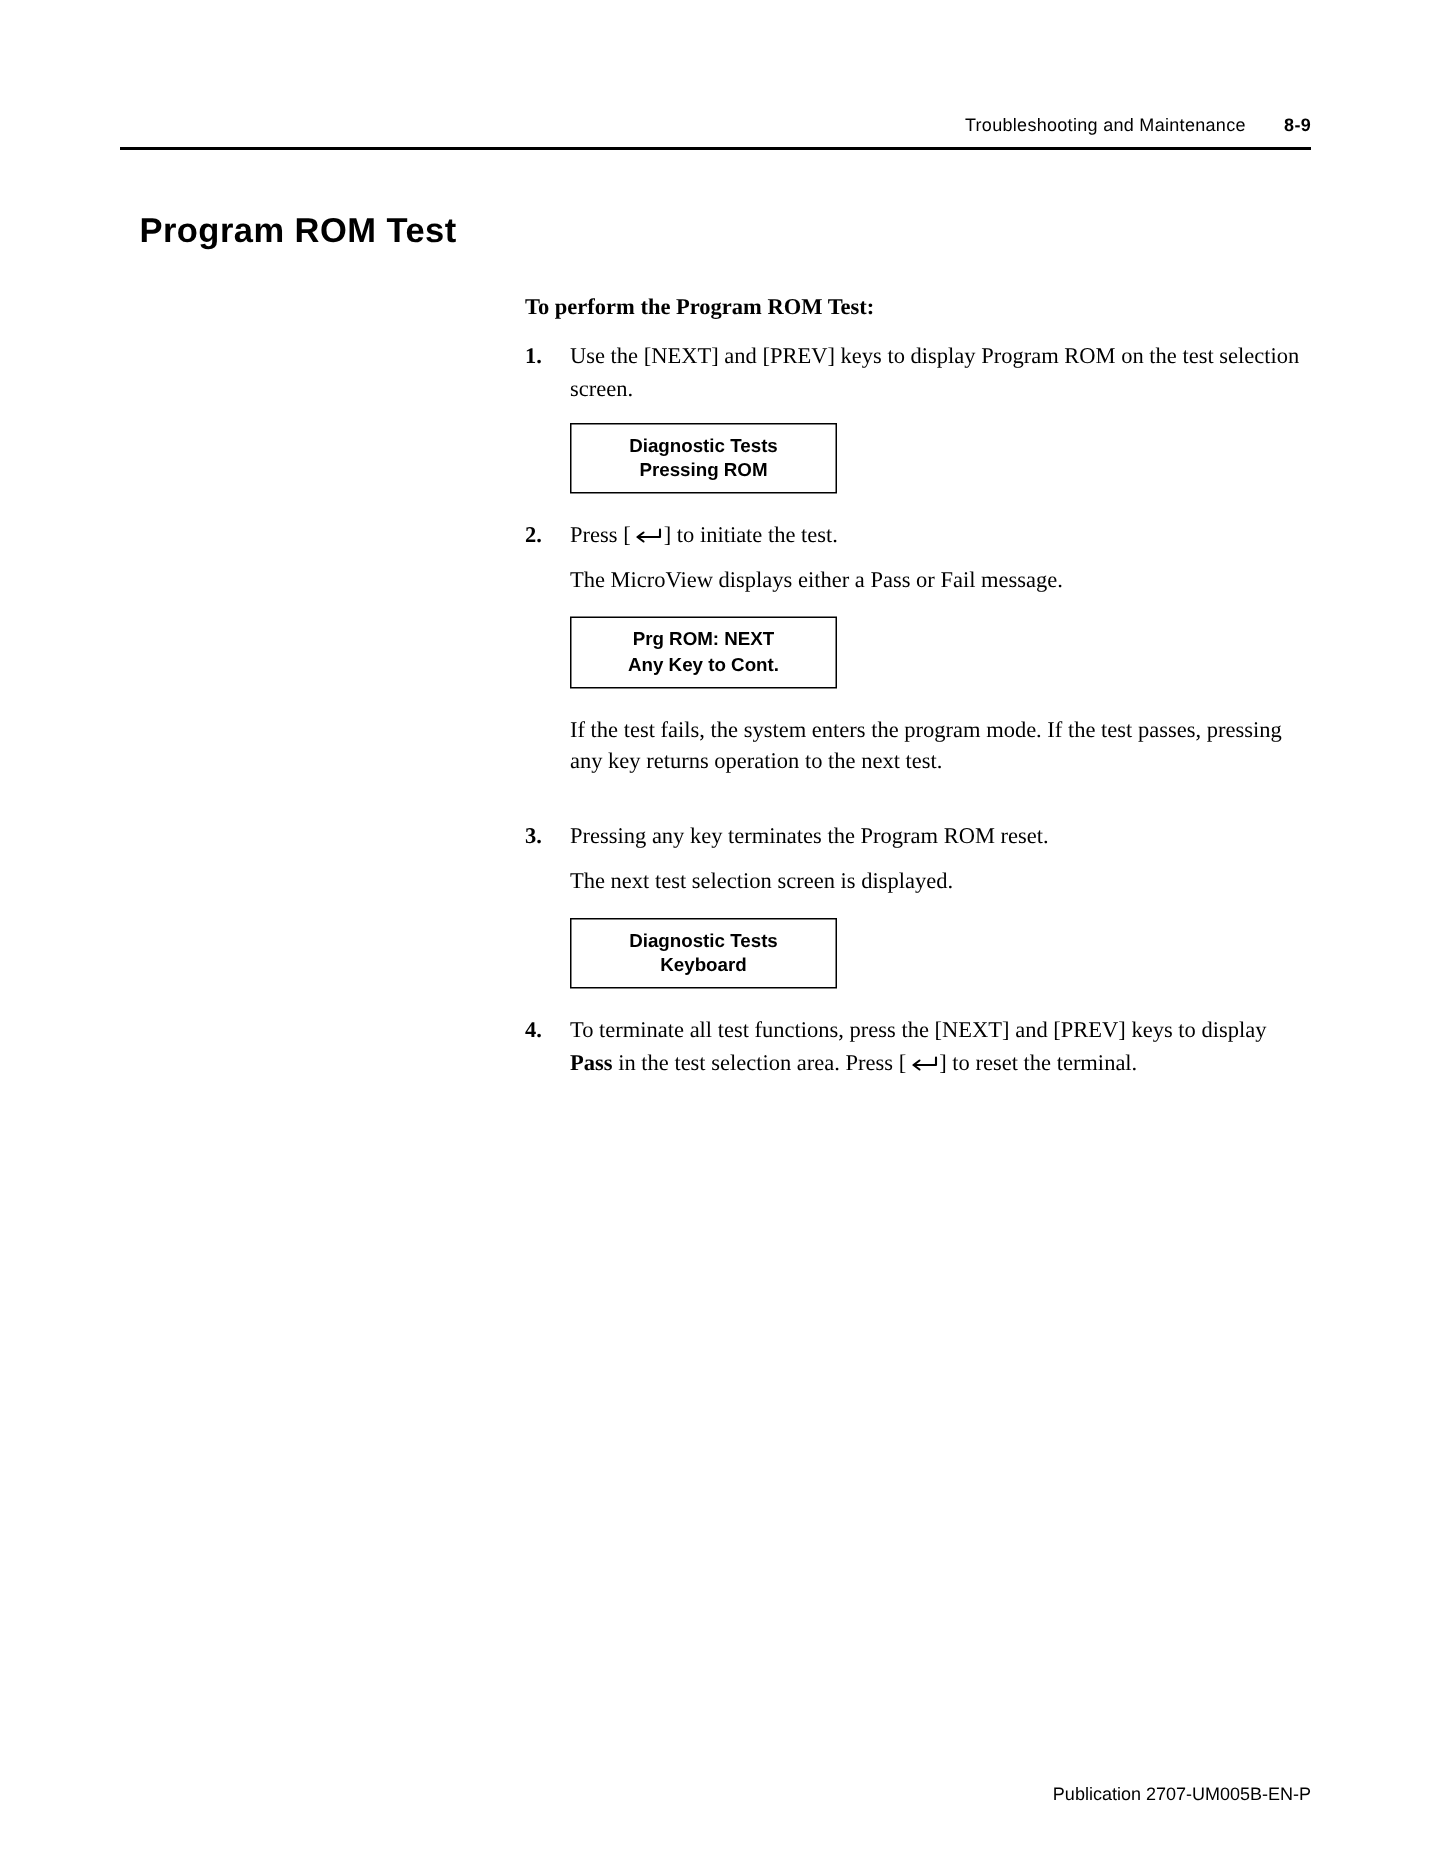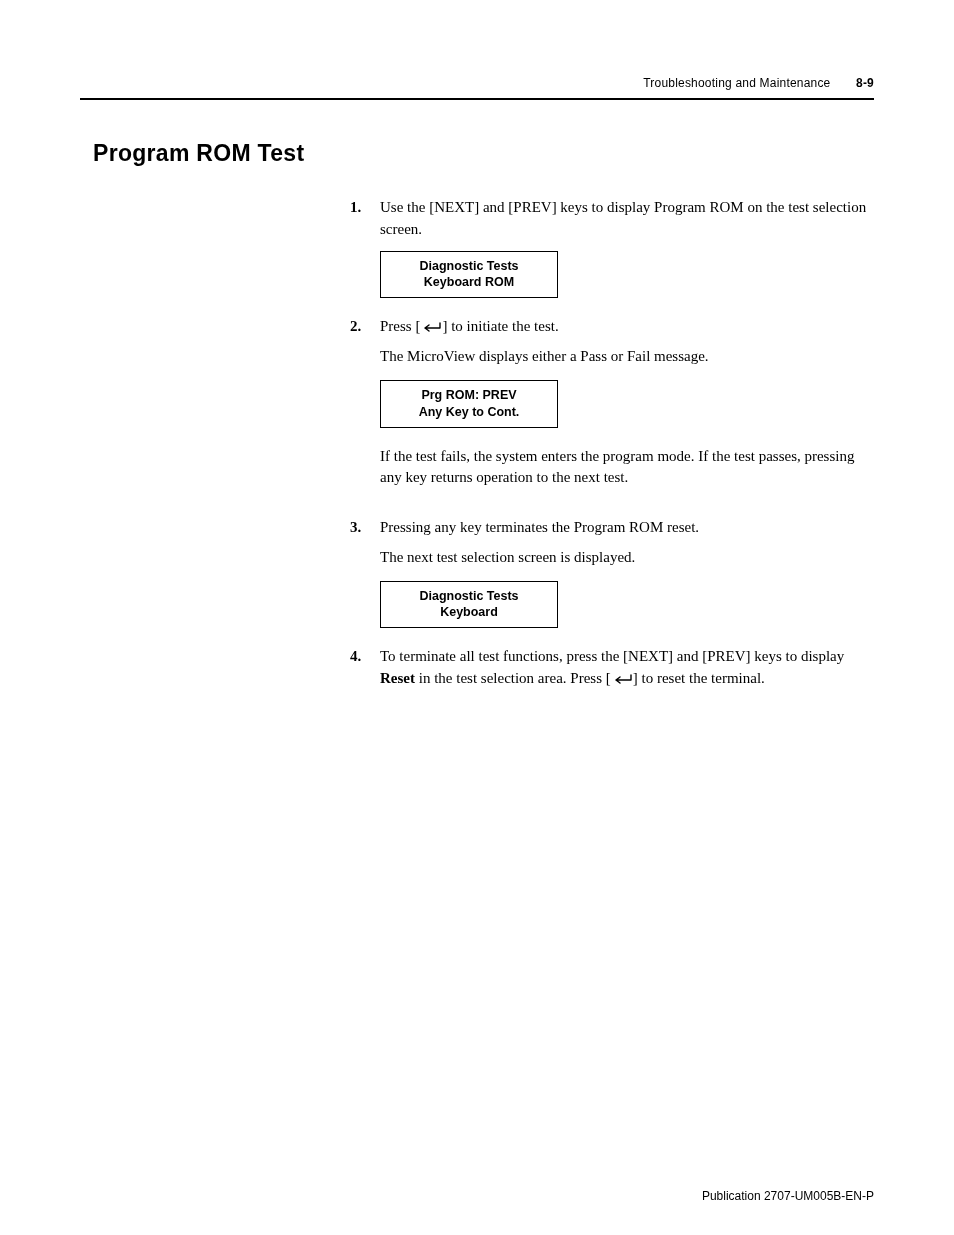--- a/index.html
+++ b/index.html
@@ -106,54 +106,55 @@
 
 <div class="page">
   <div class="running-head">
     <span class="chapter">Troubleshooting and Maintenance</span>
     <span class="pagenum">8-9</span>
   </div>
 
   <h2 class="section-title">Program ROM Test</h2>
 
   <div class="content">
+    <div class="lead">To perform the Program ROM Test:</div>
 
     <ol class="steps">
 
       <li>
         <span>Use the [NEXT] and [PREV] keys to display Program ROM on the test selection screen.</span>
         <div class="screen-box">
           <div>Diagnostic Tests</div>
-          <div>Keyboard ROM</div>
+          <div>Pressing ROM</div>
         </div>
       </li>
 
       <li>
         <span>Press [</span><span class="enter-icon"><svg width="22" height="11" viewBox="0 0 22 11">
               <path d="M20 1 L20 6 L5 6 M5 6 L9 3 M5 6 L9 9" stroke="#000" stroke-width="1.4" fill="none" stroke-linecap="round" stroke-linejoin="round"></path>
             </svg></span><span>] to initiate the test.</span>
         <div class="para">The MicroView displays either a Pass or Fail message.</div>
         <div class="screen-box">
-          <div>Prg  ROM: PREV</div>
+          <div>Prg  ROM: NEXT</div>
           <div>Any Key to  Cont.</div>
         </div>
         <div class="after-box">If the test fails, the system enters the program mode. If the test passes, pressing any key returns operation to the next test.</div>
       </li>
 
       <li>
         <span>Pressing any key terminates the Program ROM reset.</span>
         <div class="para">The next test selection screen is displayed.</div>
         <div class="screen-box">
           <div>Diagnostic Tests</div>
           <div>Keyboard</div>
         </div>
       </li>
 
       <li>
-        <span>To terminate all test functions, press the [NEXT] and [PREV] keys to display </span><b>Reset</b><span> in the test selection area. Press [</span><span class="enter-icon"><svg width="22" height="11" viewBox="0 0 22 11">
+        <span>To terminate all test functions, press the [NEXT] and [PREV] keys to display </span><b>Pass</b><span> in the test selection area. Press [</span><span class="enter-icon"><svg width="22" height="11" viewBox="0 0 22 11">
               <path d="M20 1 L20 6 L5 6 M5 6 L9 3 M5 6 L9 9" stroke="#000" stroke-width="1.4" fill="none" stroke-linecap="round" stroke-linejoin="round"></path>
             </svg></span><span>] to reset the terminal.</span>
       </li>
 
     </ol>
   </div>
 
   <div class="footer">Publication 2707-UM005B-EN-P</div>
 </div>
 

